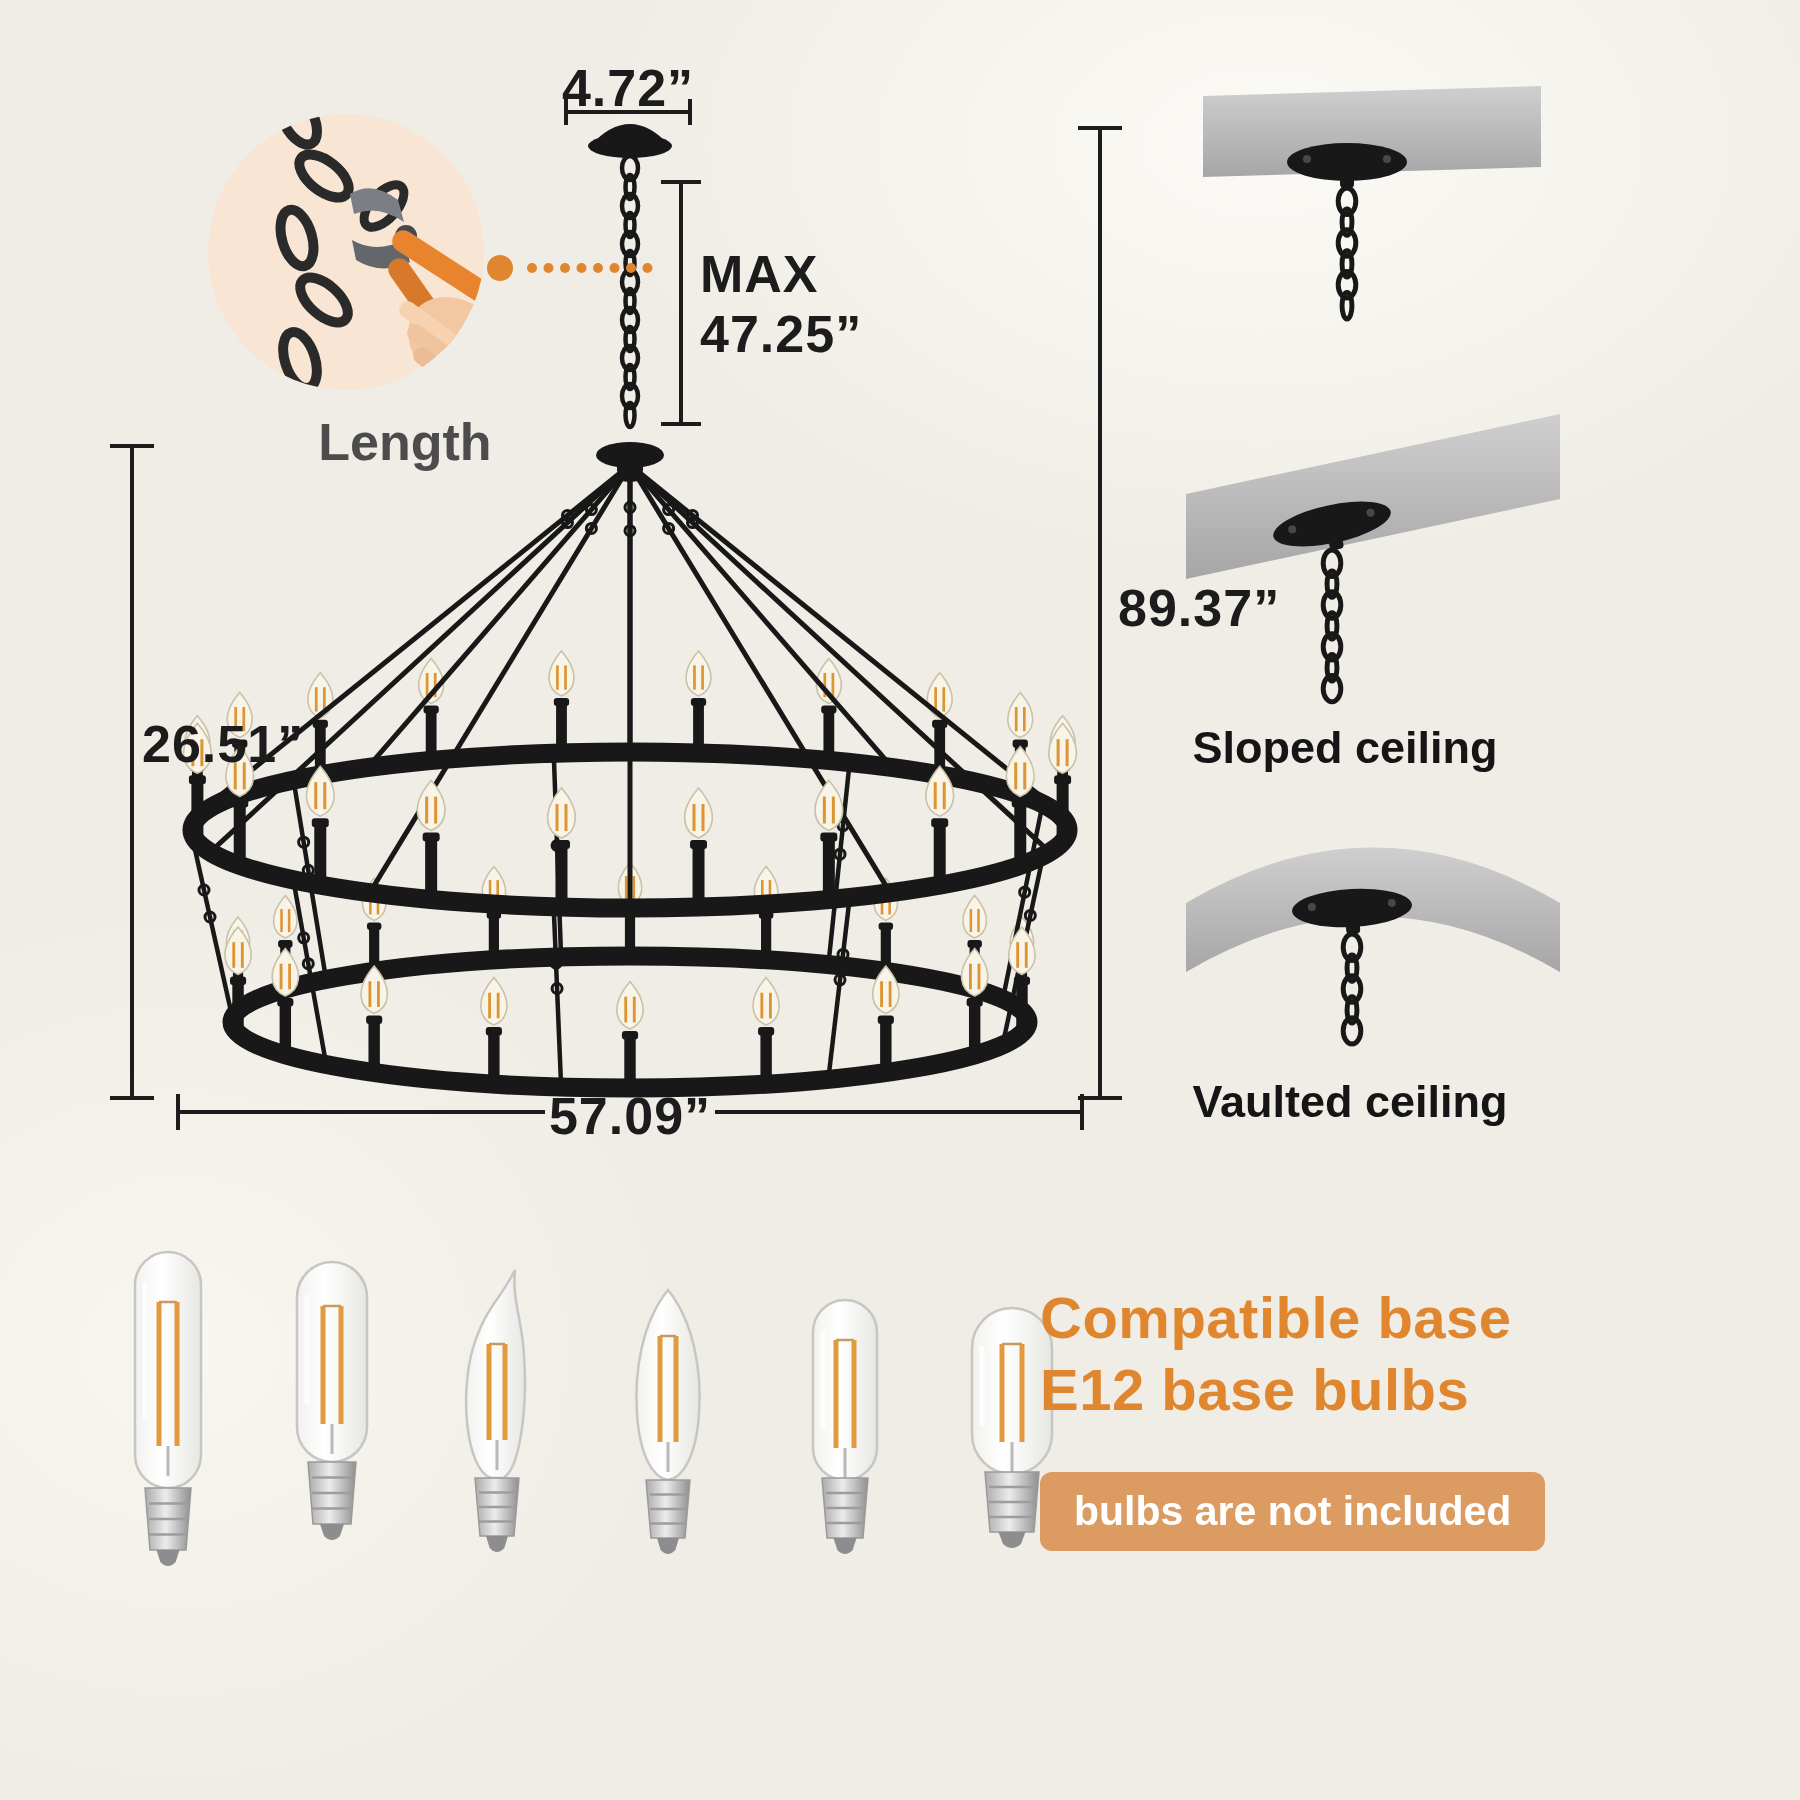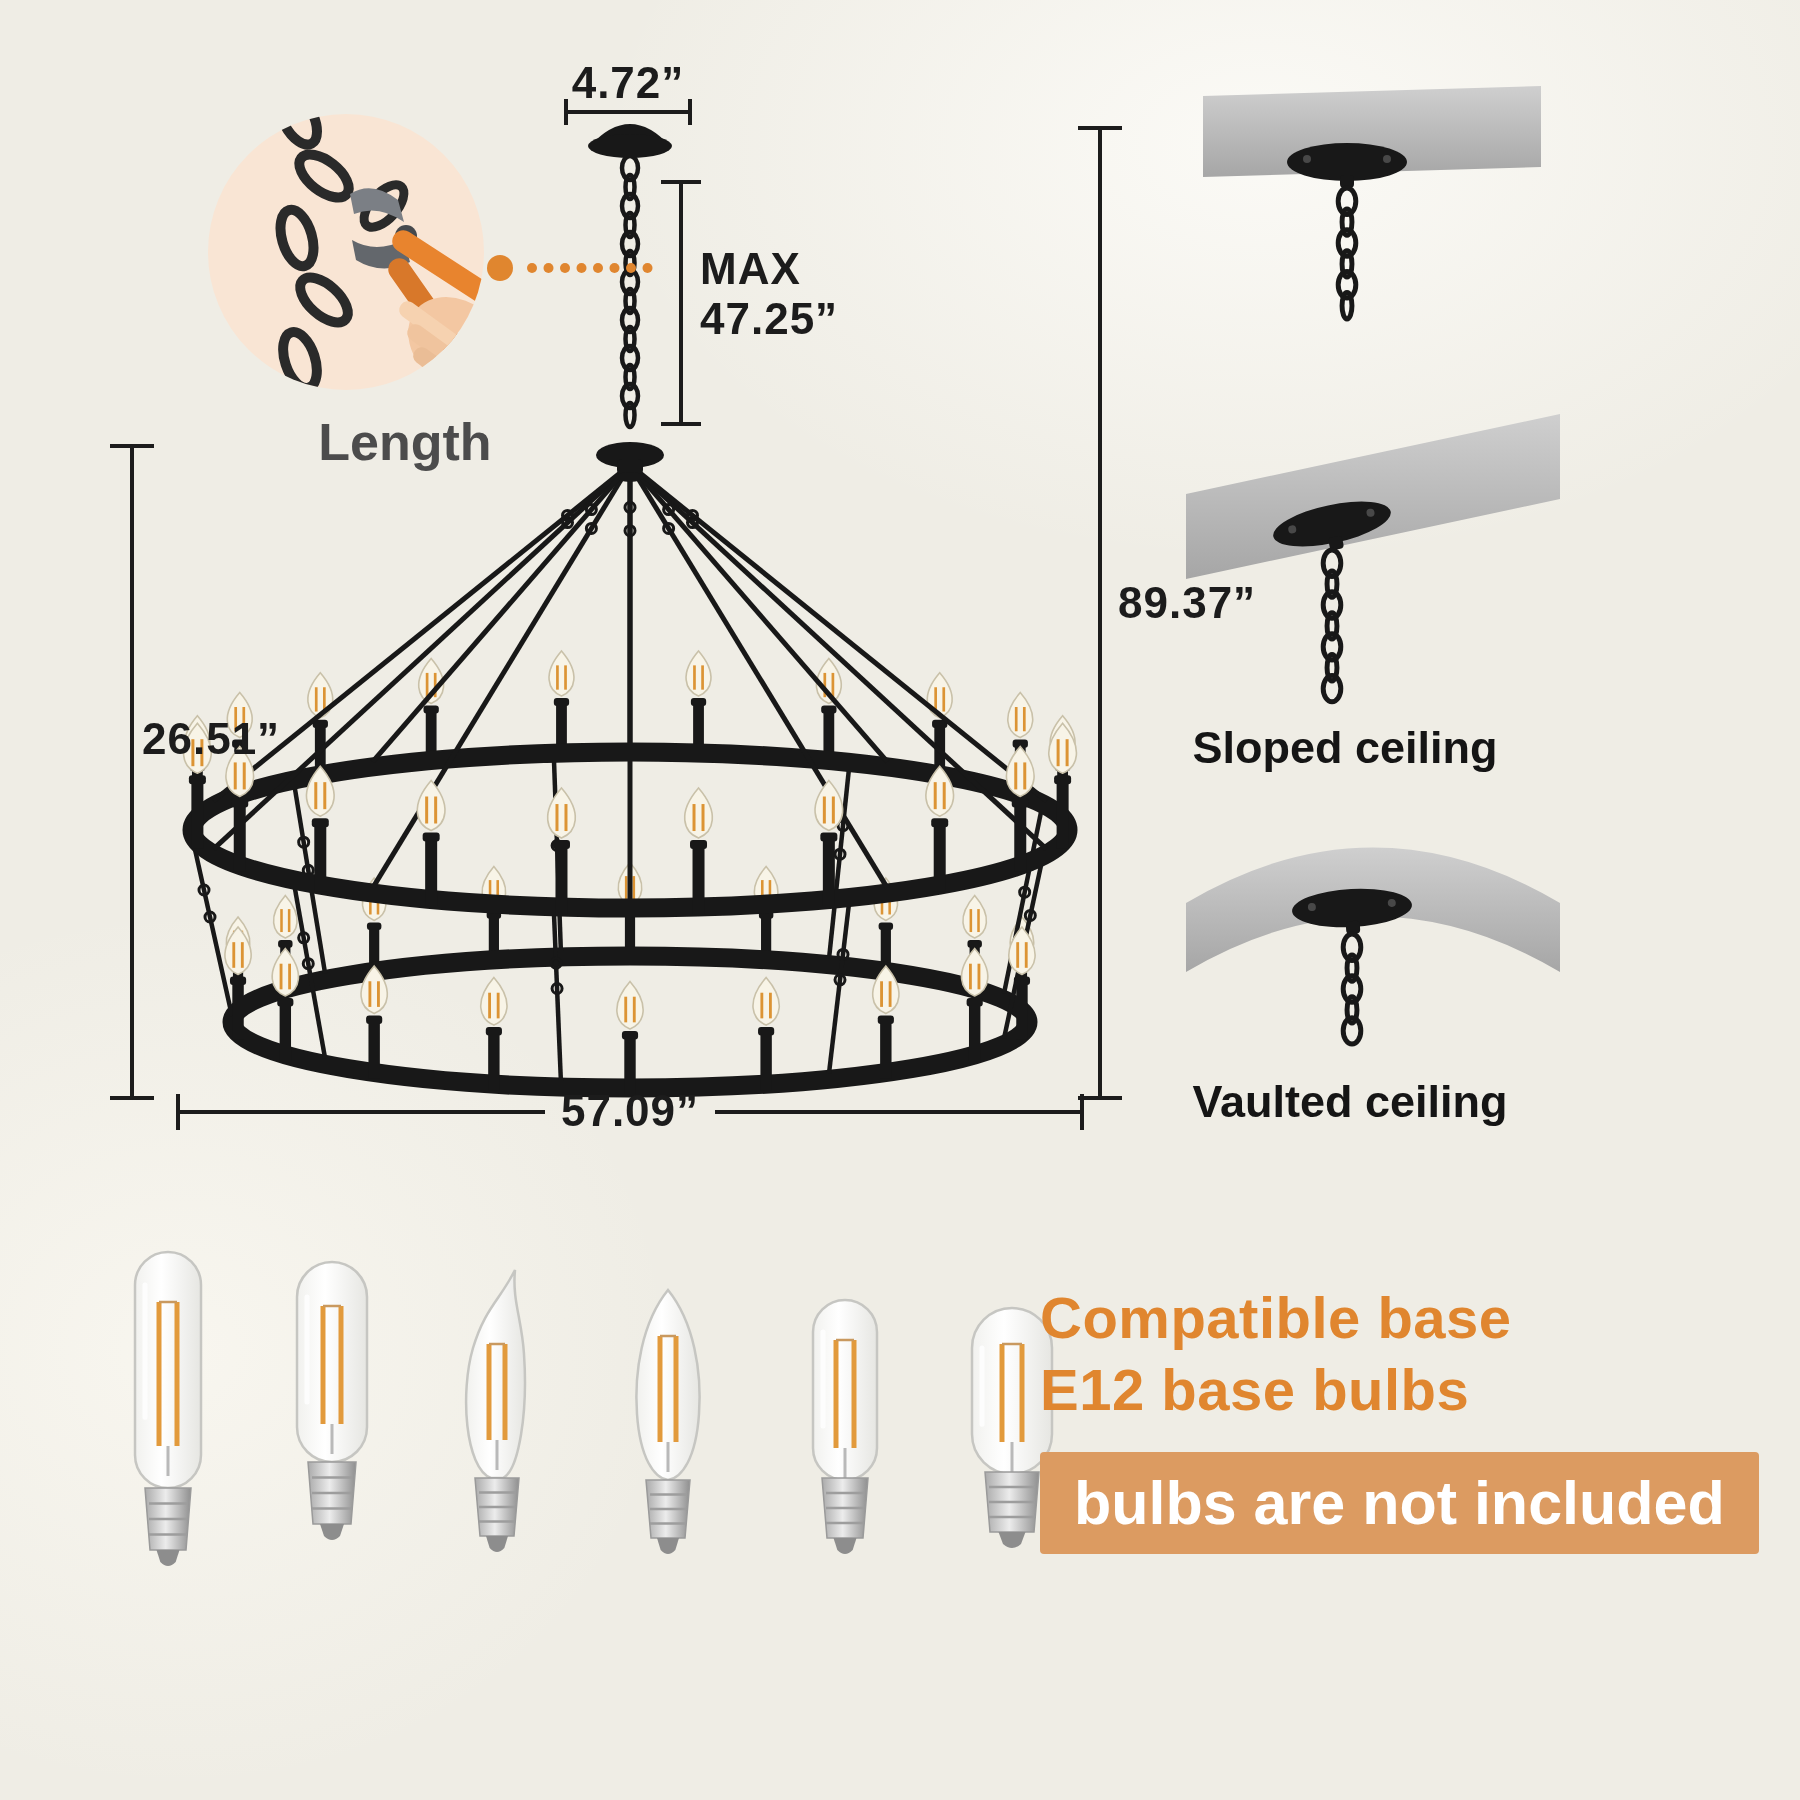--- a/index.html
+++ b/index.html
@@ -2,25 +2,25 @@
 <html><head>
 <meta charset="utf-8">
 <style>
   *{box-sizing:border-box;}
   html,body{margin:0;padding:0;}
   body{width:1800px;height:1800px;font-family:"Liberation Sans","DejaVu Sans",sans-serif;}
   #canvas{position:relative;width:1800px;height:1800px;overflow:hidden;background:#efede5;}
   #scene{position:absolute;left:0;top:0;}
   .label{position:absolute;white-space:nowrap;}
   .center{text-align:center;}
-  .dim{font-weight:700;font-size:44px;color:#1c1c1c;letter-spacing:1px;}
+  .dim{font-weight:700;font-size:52px;color:#1c1c1c;letter-spacing:1px;}
   .caption{font-weight:700;font-size:52px;line-height:1.16;color:#4c4c4c;}
   .ceil-label{font-size:45px;font-weight:600;color:#151515;}
   .compat{font-weight:700;font-size:58px;line-height:1.24;letter-spacing:.5px;}
-  .badge{display:inline-block;padding:16px 34px;border-radius:4px;color:#fff;font-weight:700;font-size:61px;}
+  .badge{display:inline-block;padding:16px 34px;border-radius:12px;color:#fff;font-weight:700;font-size:41px;margin-top:20px;}
 </style>
 </head>
 <body>
 
 <div id="canvas" style="background: radial-gradient(1100px 700px at 70% 8%, rgb(251, 250, 246), rgba(251, 250, 246, 0) 60%), radial-gradient(900px 800px at 10% 75%, rgb(248, 246, 239), rgba(248, 246, 239, 0) 55%), rgb(239, 237, 229);">
   <svg id="scene" width="1800" height="1800" viewBox="0 0 1800 1800">
       <defs>
         <linearGradient id="ceilGrad" x1="0" y1="0" x2="0" y2="1">
           <stop offset="0" stop-color="#cfcfcf"></stop>
           <stop offset="1" stop-color="#a6a6a6"></stop>

